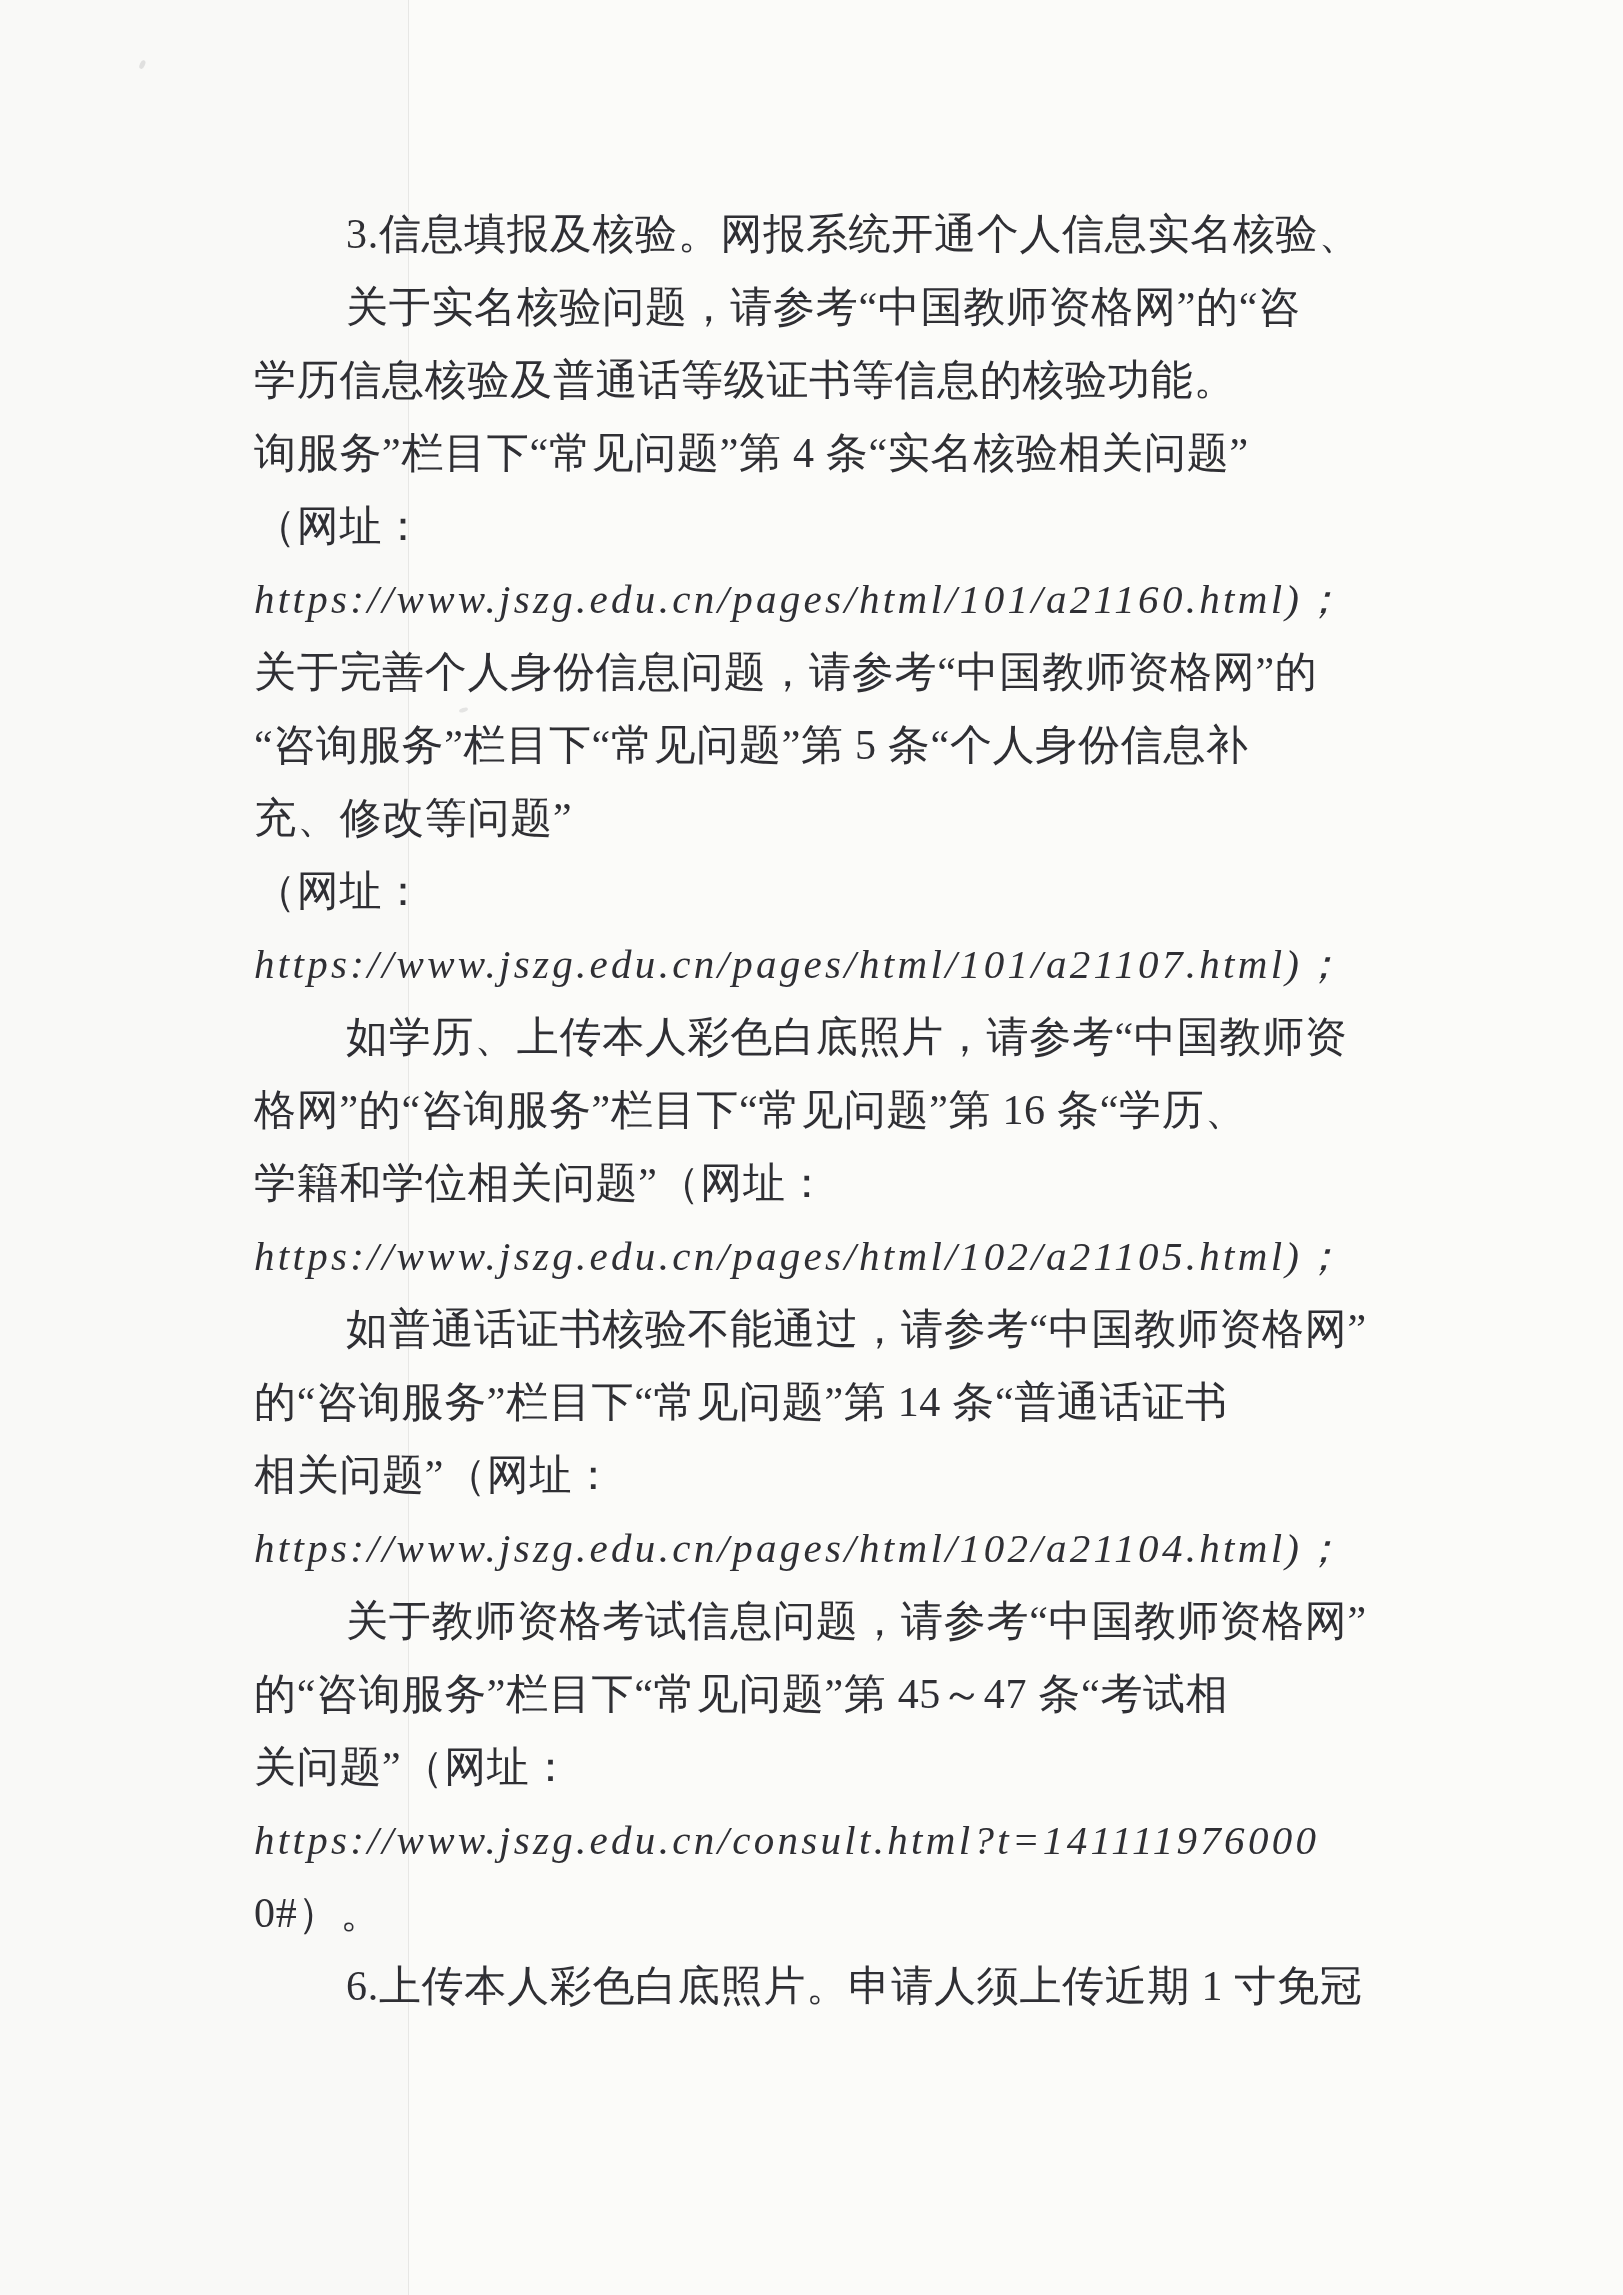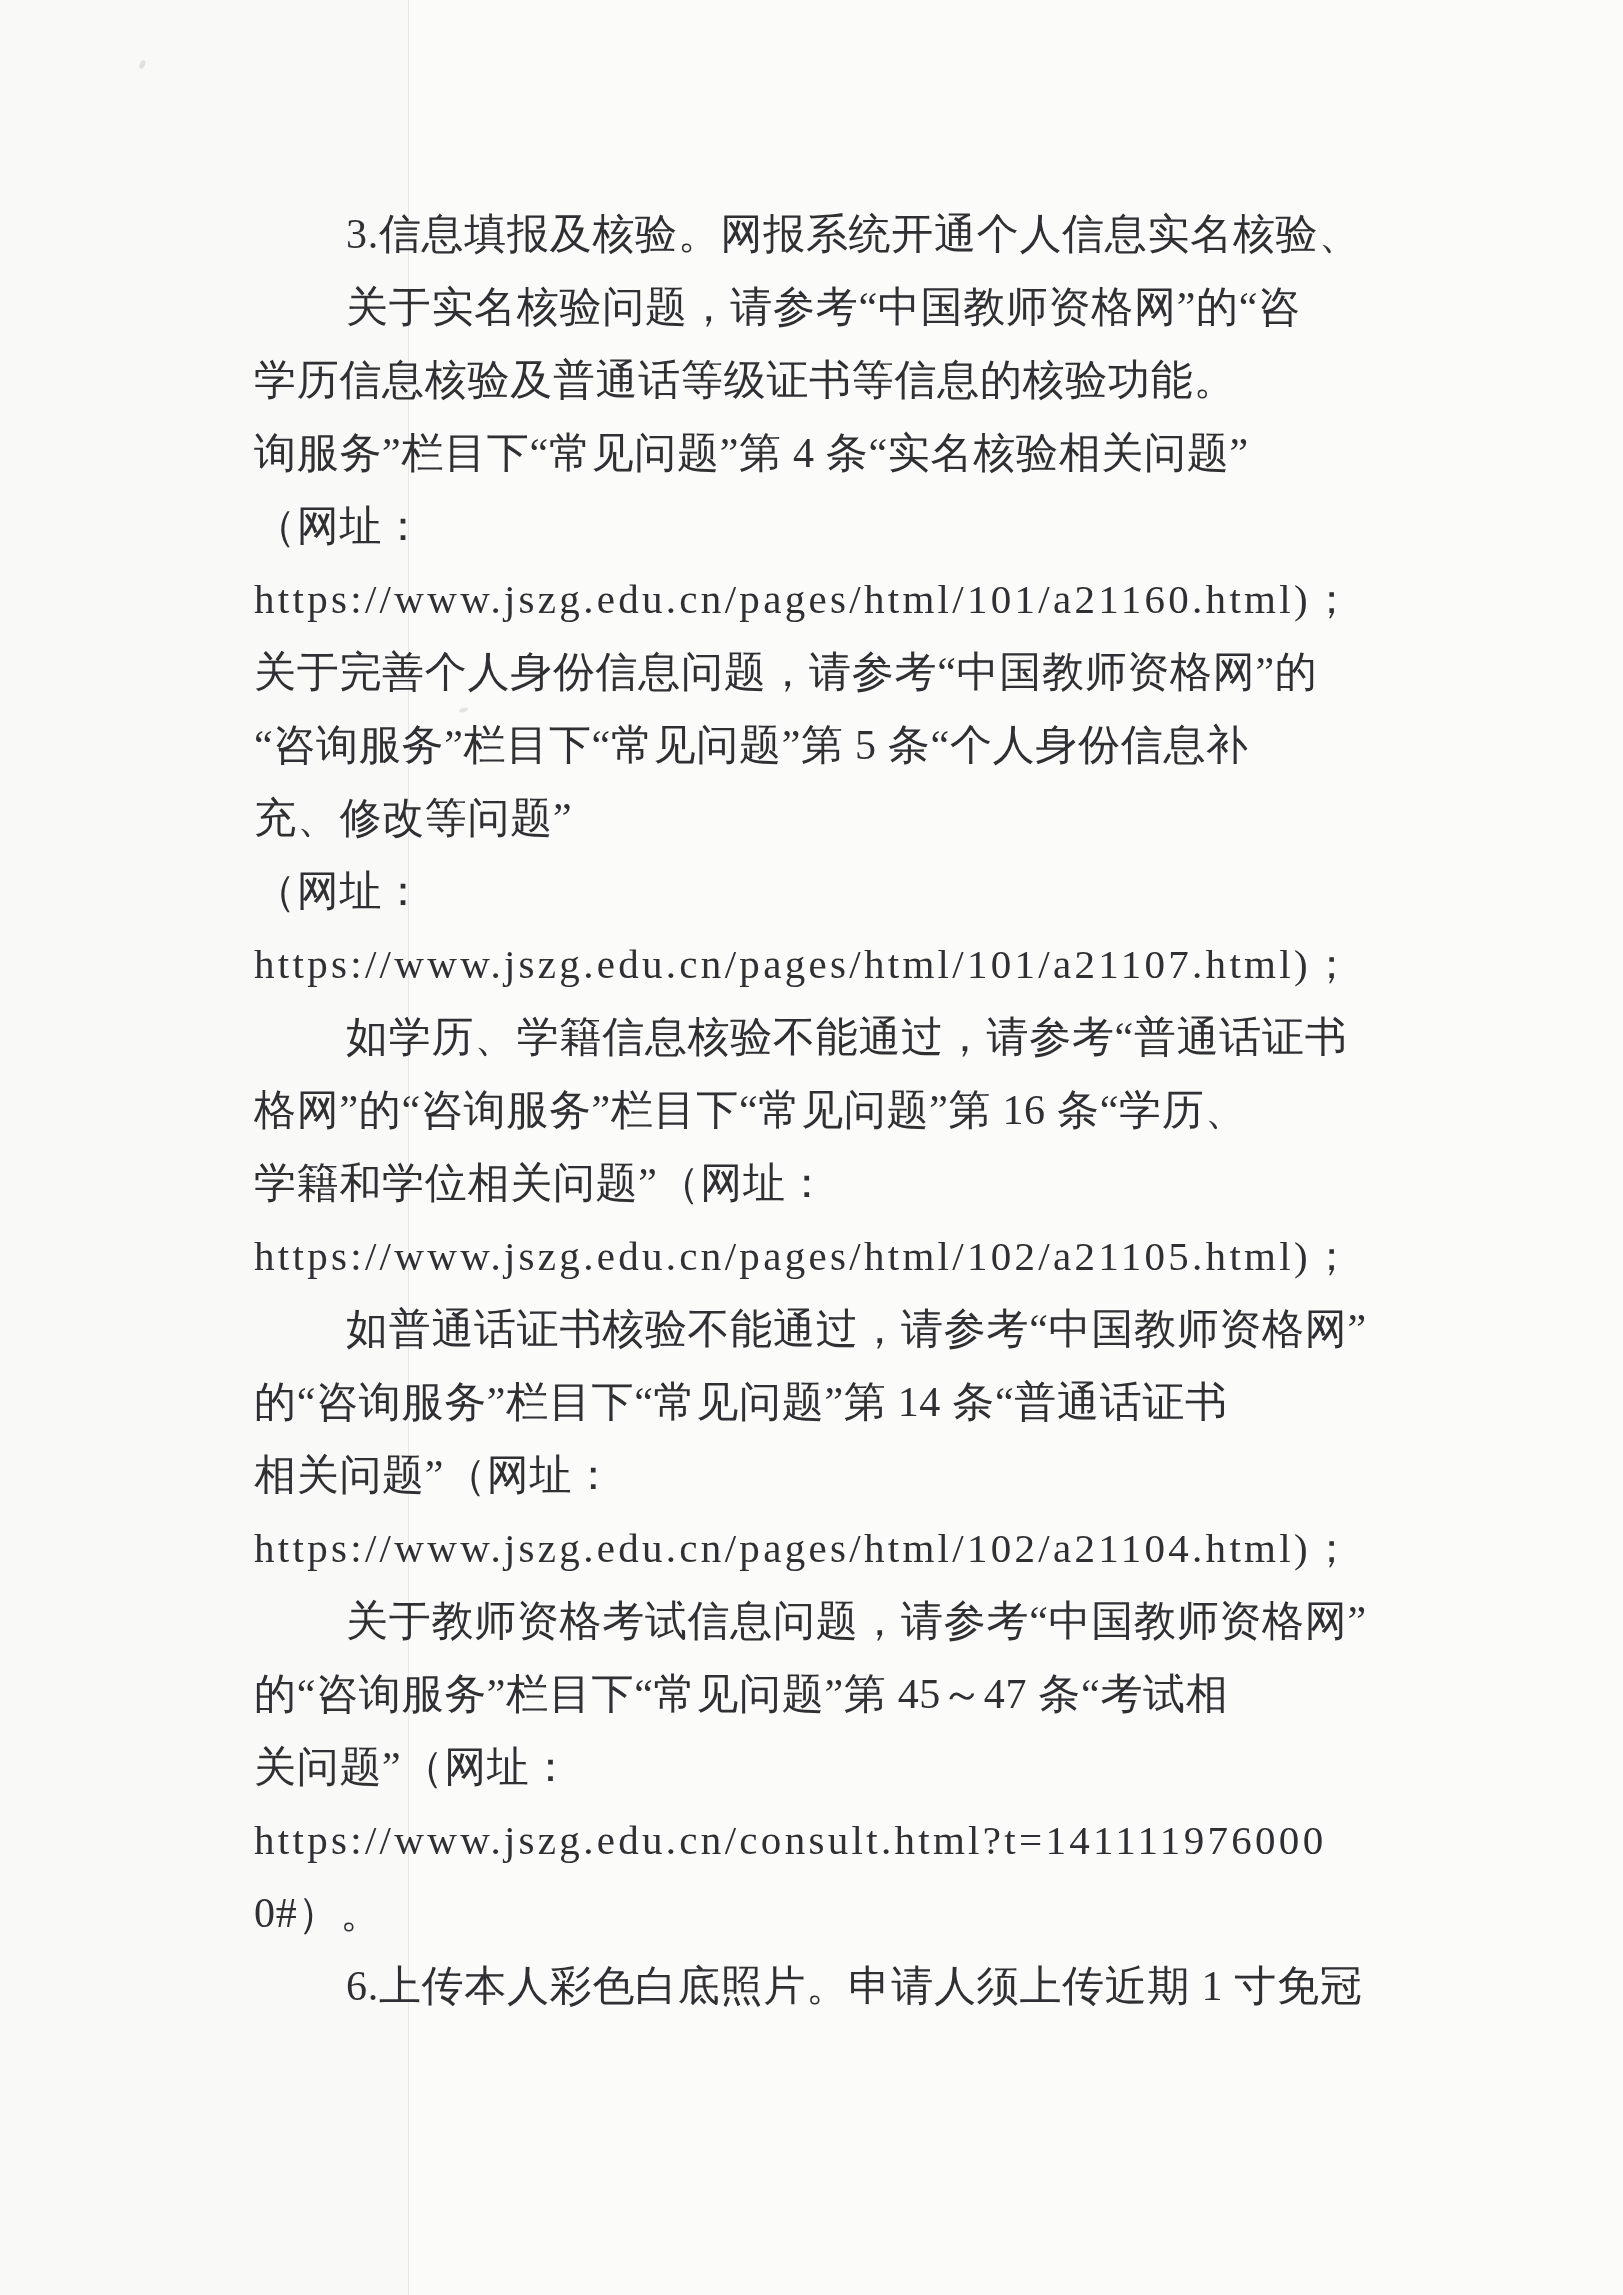--- a/index.html
+++ b/index.html
@@ -63,20 +63,21 @@
   .line {
     height: 73px;
     white-space: nowrap;
   }
   .line.indent {
     padding-left: 92px;
   }
   .line.url {
     font-size: 41px;
     letter-spacing: 3.3px;
+    font-style: italic;
   }
 </style>
 </head>
 <body>
 
 <div class="page">
   <div class="fold-line"></div>
   <div class="speck1"></div>
   <div class="speck2"></div>
 
@@ -85,21 +86,21 @@
     <div class="line indent">关于实名核验问题，请参考“中国教师资格网”的“咨</div>
     <div class="line">学历信息核验及普通话等级证书等信息的核验功能。</div>
     <div class="line">询服务”栏目下“常见问题”第 4 条“实名核验相关问题”</div>
     <div class="line">（网址：</div>
     <div class="line url">https://www.jszg.edu.cn/pages/html/101/a21160.html)；</div>
     <div class="line">关于完善个人身份信息问题，请参考“中国教师资格网”的</div>
     <div class="line">“咨询服务”栏目下“常见问题”第 5 条“个人身份信息补</div>
     <div class="line">充、修改等问题”</div>
     <div class="line">（网址：</div>
     <div class="line url">https://www.jszg.edu.cn/pages/html/101/a21107.html)；</div>
-    <div class="line indent">如学历、学籍信息核验不能通过，请参考“普通话证书</div>
+    <div class="line indent">如学历、上传本人彩色白底照片，请参考“中国教师资</div>
     <div class="line">格网”的“咨询服务”栏目下“常见问题”第 16 条“学历、</div>
     <div class="line">学籍和学位相关问题”（网址：</div>
     <div class="line url">https://www.jszg.edu.cn/pages/html/102/a21105.html)；</div>
     <div class="line indent">如普通话证书核验不能通过，请参考“中国教师资格网”</div>
     <div class="line">的“咨询服务”栏目下“常见问题”第 14 条“普通话证书</div>
     <div class="line">相关问题”（网址：</div>
     <div class="line url">https://www.jszg.edu.cn/pages/html/102/a21104.html)；</div>
     <div class="line indent">关于教师资格考试信息问题，请参考“中国教师资格网”</div>
     <div class="line">的“咨询服务”栏目下“常见问题”第 45～47 条“考试相</div>
     <div class="line">关问题”（网址：</div>

